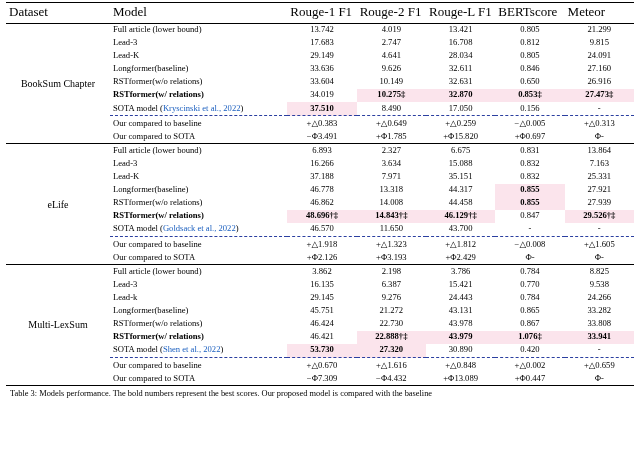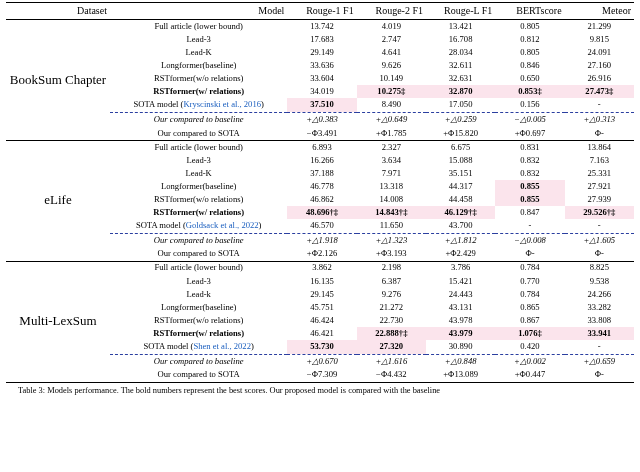--- a/index.html
+++ b/index.html
@@ -16,57 +16,56 @@
     width:628px;
     font-size:8.6px;
     line-height:1.15;
   }
   td,th{padding:1.6px 3px;}
   .hr-top{border-top:1.3px solid #000;}
   .hr-mid{border-top:0.8px solid #000;}
   .hr-bot{border-bottom:1.3px solid #000;}
   thead th{
     font-weight:normal;
-    text-align:right;
-    font-size:10px;
+    text-align:left;
+    font-size:13px;
     padding-bottom:3px;
   }
   thead th.dataset-h{width:96px;}
   thead th.model-h{width:168px;}
   td.dataset{
     text-align:center;
     vertical-align:middle;
-    font-size:13px;
+    font-size:10px;
     width:96px;
   }
   td.model{
-    text-align:center;
+    text-align:left;
     width:168px;
     white-space:nowrap;
   }
   td.num{
     text-align:center;
     width:62px;
     white-space:nowrap;
   }
   .bold{font-weight:bold;}
   .hl{background:#fbe4ec;}
   .cite{color:#1b5fbf;}
   .dashed-row td{
     border-bottom:1px dashed #2b3fa0;
     padding-bottom:2px;
   }
-  .dashed-top td{padding-top:2.5px;font-style:italic;}
+  .dashed-top td{padding-top:2.5px;}
   .caption{
     font-size:8.4px;
     text-align:left;
     margin-top:3px;
     padding:0 4px;
     line-height:1.25;
-    margin-left:8px;
   }
   .grp-sep td{border-top:0.8px solid #000;}
 </style>
 </head>
 <body>
 
 <div class="wrap">
   <table>
     <thead>
       <tr class="hr-top">
@@ -123,21 +122,21 @@
         </tr>
         <tr>
           <td class="model bold">RSTformer(w/ relations)</td>
           <td class="num">34.019</td>
           <td class="num bold hl">10.275‡</td>
           <td class="num bold hl">32.870</td>
           <td class="num bold hl">0.853‡</td>
           <td class="num bold hl">27.473‡</td>
         </tr>
         <tr class="dashed-row">
-          <td class="model">SOTA model (<span class="cite">Kryscinski et al., 2016</span>)</td>
+          <td class="model">SOTA model (<span class="cite">Kryscinski et al., 2022</span>)</td>
           <td class="num bold hl">37.510</td>
           <td class="num">8.490</td>
           <td class="num">17.050</td>
           <td class="num">0.156</td>
           <td class="num">-</td>
         </tr>
         <tr class="dashed-top">
           <td class="model">Our compared to baseline</td>
           <td class="num">+△0.383</td>
           <td class="num">+△0.649</td>

